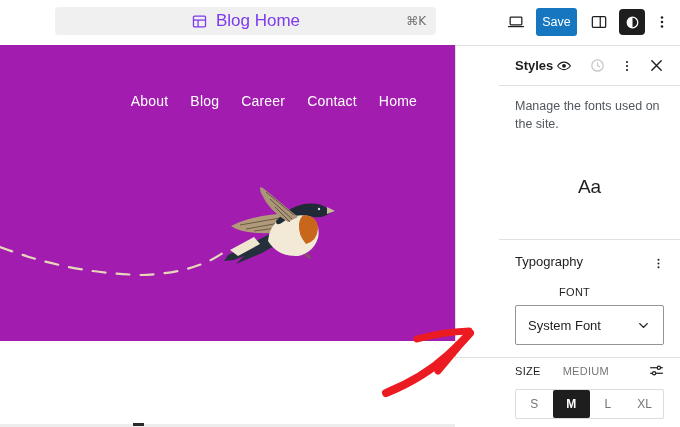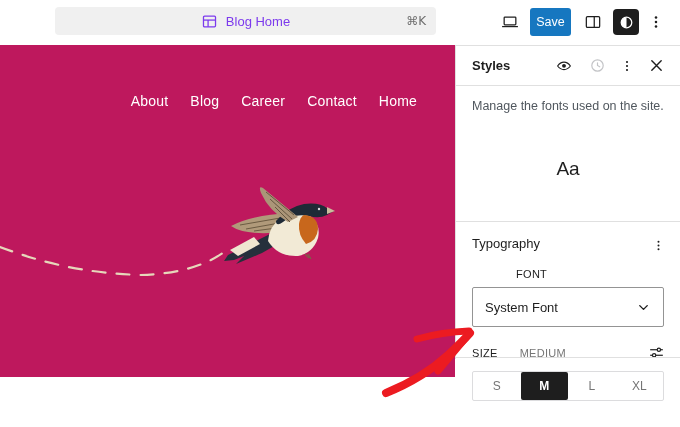--- a/index.html
+++ b/index.html
@@ -6,48 +6,48 @@
   html,body { width:680px; height:427px; overflow:hidden; background:#fff;
               font-family:"Liberation Sans", sans-serif; }
   .app { position:relative; width:680px; height:427px; background:#fff; }
 
   
   .topbar { position:relative; height:45px; background:#fff; }
   .command-bar { position:absolute; left:55px; top:7px; width:381px; height:28px;
                  background:#f0f0f0; border-radius:4px; display:flex; align-items:center;
                  justify-content:center; cursor:pointer; }
   .cmd-center { display:flex; align-items:center; gap:8px; }
-  .cmd-label { color:#7c3aed; font-size:13px; }
+  .cmd-label { color:#7c3aed; font-size:17px; }
   .cmd-shortcut { position:absolute; right:10px; top:50%; transform:translateY(-50%);
                   color:#6e6e6e; font-size:12px; font-family:"DejaVu Sans", sans-serif; }
-  .top-actions { position:absolute; right:15px; top:8px; display:flex; align-items:center; }
+  .top-actions { position:absolute; right:9px; top:8px; display:flex; align-items:center; }
   .icon-btn { background:none; border:none; width:24px; height:24px; display:flex;
               align-items:center; justify-content:center; cursor:pointer; padding:0; }
   .save-btn { width:41px; height:28px; background:#1677c0; color:#fff; border:none;
               border-radius:3px; font-size:12.5px; font-weight:500; cursor:pointer;
               margin:0 10px 0 8px; font-family:"Liberation Sans", sans-serif; }
   .styles-btn { width:26px; height:26px; background:#1e1e1e; border:none; border-radius:4px;
                 display:flex; align-items:center; justify-content:center; cursor:pointer;
                 margin:0 8px; }
 
   
   .main { position:absolute; top:45px; left:0; right:0; bottom:0; display:flex; }
   .canvas { position:relative; width:455px; height:382px; background:#fff; overflow:hidden; }
-  .hero { position:relative; width:455px; height:332px; background:#be185d; }
+  .hero { position:relative; width:455px; height:296px; background:#a21caf; }
   .site-nav { position:absolute; top:48px; right:38px; display:flex; gap:22px; }
   .site-nav a { color:#fff; font-size:14px; font-weight:500; text-decoration:none;
                 letter-spacing:.2px; cursor:pointer; }
   .hero-art { position:absolute; inset:0; }
   .page-below { position:relative; width:455px; height:86px; background:#fff; }
   .bottom-strip { position:absolute; left:0; bottom:0; width:100%; height:3px; background:#ededed; }
   .text-fragment { position:absolute; left:133px; bottom:1px; width:11px; height:3px; background:#2b2b2b; }
 
   
   .sidebar { position:relative; width:225px; height:314px; background:#fff;
-             border-left:1px solid #e0e0e0; border-top:1px solid #e0e0e0; }
+             border-left:1px solid #e0e0e0; border-top:1px solid #e0e0e0;padding-left:43px; }
   .sb-header { height:40px; padding:0 14px 0 16px; display:flex; align-items:center;
                border-bottom:1px solid #e0e0e0; }
   .sb-title { font-size:13px; font-weight:700; color:#1e1e1e; margin-right:auto; }
   .sb-hicons { display:flex; align-items:center; gap:11px; }
   .sb-screen-head { display:flex; align-items:center; gap:12px; padding:12px 16px 0; }
   .back-btn { width:25px; height:25px; background:#fff; border:1.5px solid #2e6bd2;
               border-radius:4px; display:flex; align-items:center; justify-content:center;
               cursor:pointer; padding:0; }
   .screen-title { font-size:13px; font-weight:700; color:#1e1e1e; }
   .sb-desc { padding:11px 16px 0; font-size:12.5px; color:#50575e; line-height:1.45; }

